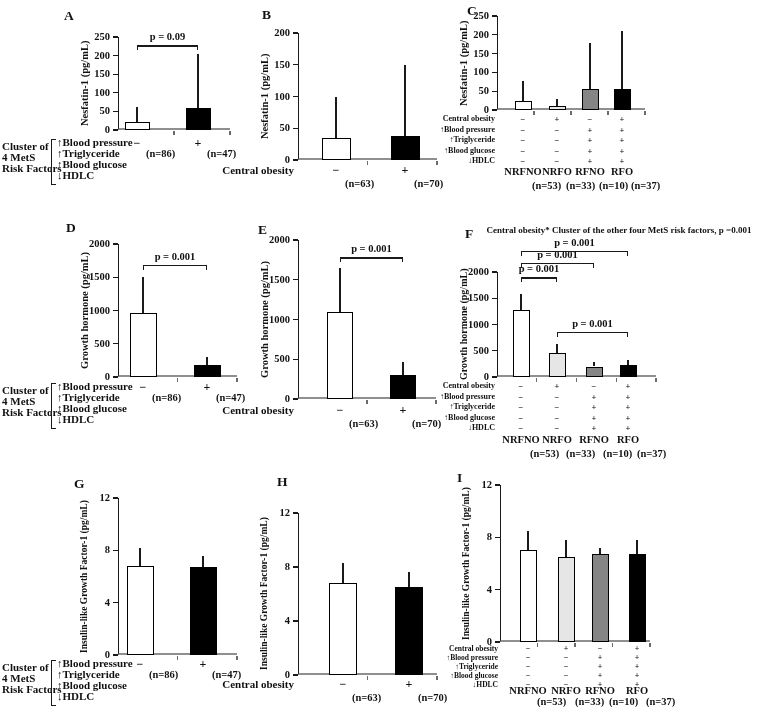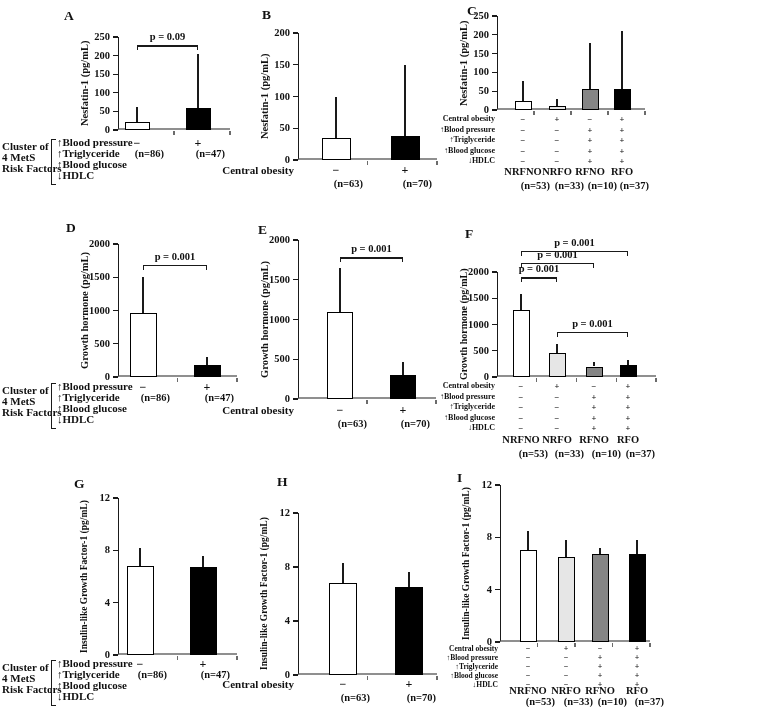--- a/index.html
+++ b/index.html
@@ -10,21 +10,21 @@
   .plot{position:absolute;border-left:1.5px solid #1a1a1a;border-bottom:2px solid #8f8f8f;}
   .bar{position:absolute;bottom:0;border:1.4px solid #000;}
   .err{position:absolute;width:1.4px;background:#1a1a1a;}
   .ytick{position:absolute;height:1.4px;width:5px;background:#1a1a1a;}
   .xtick{position:absolute;width:1.2px;height:4px;background:#6b6b6b;}
   .yticklabel{position:absolute;text-align:right;font-size:10.5px;line-height:12px;}
   .ylabel{position:absolute;writing-mode:vertical-rl;transform:rotate(180deg);
     display:flex;align-items:center;justify-content:center;white-space:nowrap;font-size:10.5px;}
   .letter{position:absolute;font-size:13.5px;}
   .sign{position:absolute;text-align:center;font-size:12px;line-height:12px;}
-  .nlab{position:absolute;text-align:right;font-size:10.5px;white-space:nowrap;}
+  .nlab{position:absolute;text-align:left;font-size:10.5px;white-space:nowrap;margin-left:36px;}
   .gname{position:absolute;text-align:center;font-size:10.5px;white-space:nowrap;}
   .mlabel{position:absolute;text-align:right;white-space:nowrap;line-height:1;}
   .msign{position:absolute;text-align:center;line-height:1;}
   .bline{position:absolute;height:1.4px;background:#1a1a1a;}
   .bstub{position:absolute;width:1.4px;height:5px;background:#1a1a1a;}
   .plabel{position:absolute;text-align:center;font-size:10.5px;white-space:nowrap;}
   .xlabel{position:absolute;text-align:right;font-size:11px;white-space:nowrap;}
   .cl-title{position:absolute;font-size:11px;white-space:nowrap;}
   .cl-factor{position:absolute;font-size:11px;white-space:nowrap;line-height:1;}
   .cl-bracket{position:absolute;width:5px;border-left:1.6px solid #1a1a1a;
@@ -213,20 +213,21 @@
     <div class="bline" style="left: 340px; top: 257.49px; width: 63px;"></div>
     <div class="bstub" style="left: 340px; top: 257.49px;"></div>
     <div class="bstub" style="left: 401.6px; top: 257.49px;"></div>
     <div class="plabel" style="left: 311.5px; top: 243.49px; width: 120px;">p = 0.001</div>
     <div class="sign" style="left: 325px; top: 404px; width: 30px;">−</div>
     <div class="nlab" style="left: 313px; top: 418px; width: 54px;">(n=63)</div>
     <div class="sign" style="left: 388px; top: 404px; width: 30px;">+</div>
     <div class="nlab" style="left: 376px; top: 418px; width: 54px;">(n=70)</div>
     <div class="xlabel" style="left: 184px; top: 404px; width: 110px;">Central obesity</div>
     <div class="letter" style="left: 465px; top: 226px;">F</div>
+    <div class="ftitle" style="left: 478px; top: 225px; width: 282px;">Central obesity* Cluster of the other four MetS risk factors, p =0.001</div>
     <div class="plot" style="left: 497px; top: 272px; width: 159px; height: 105px;"></div>
     <div class="ylabel" style="left: 455px; top: 263px; width: 16px; height: 123px; font-size: 10px;">Growth hormone (pg/mL)</div>
     <div class="ytick" style="left: 491.5px; top: 376.3px;"></div>
     <div class="yticklabel" style="left: 456px; top: 371px; width: 33px;">0</div>
     <div class="ytick" style="left: 491.5px; top: 350.05px;"></div>
     <div class="yticklabel" style="left: 456px; top: 344.75px; width: 33px;">500</div>
     <div class="ytick" style="left: 491.5px; top: 323.8px;"></div>
     <div class="yticklabel" style="left: 456px; top: 318.5px; width: 33px;">1000</div>
     <div class="ytick" style="left: 491.5px; top: 297.55px;"></div>
     <div class="yticklabel" style="left: 456px; top: 292.25px; width: 33px;">1500</div>

